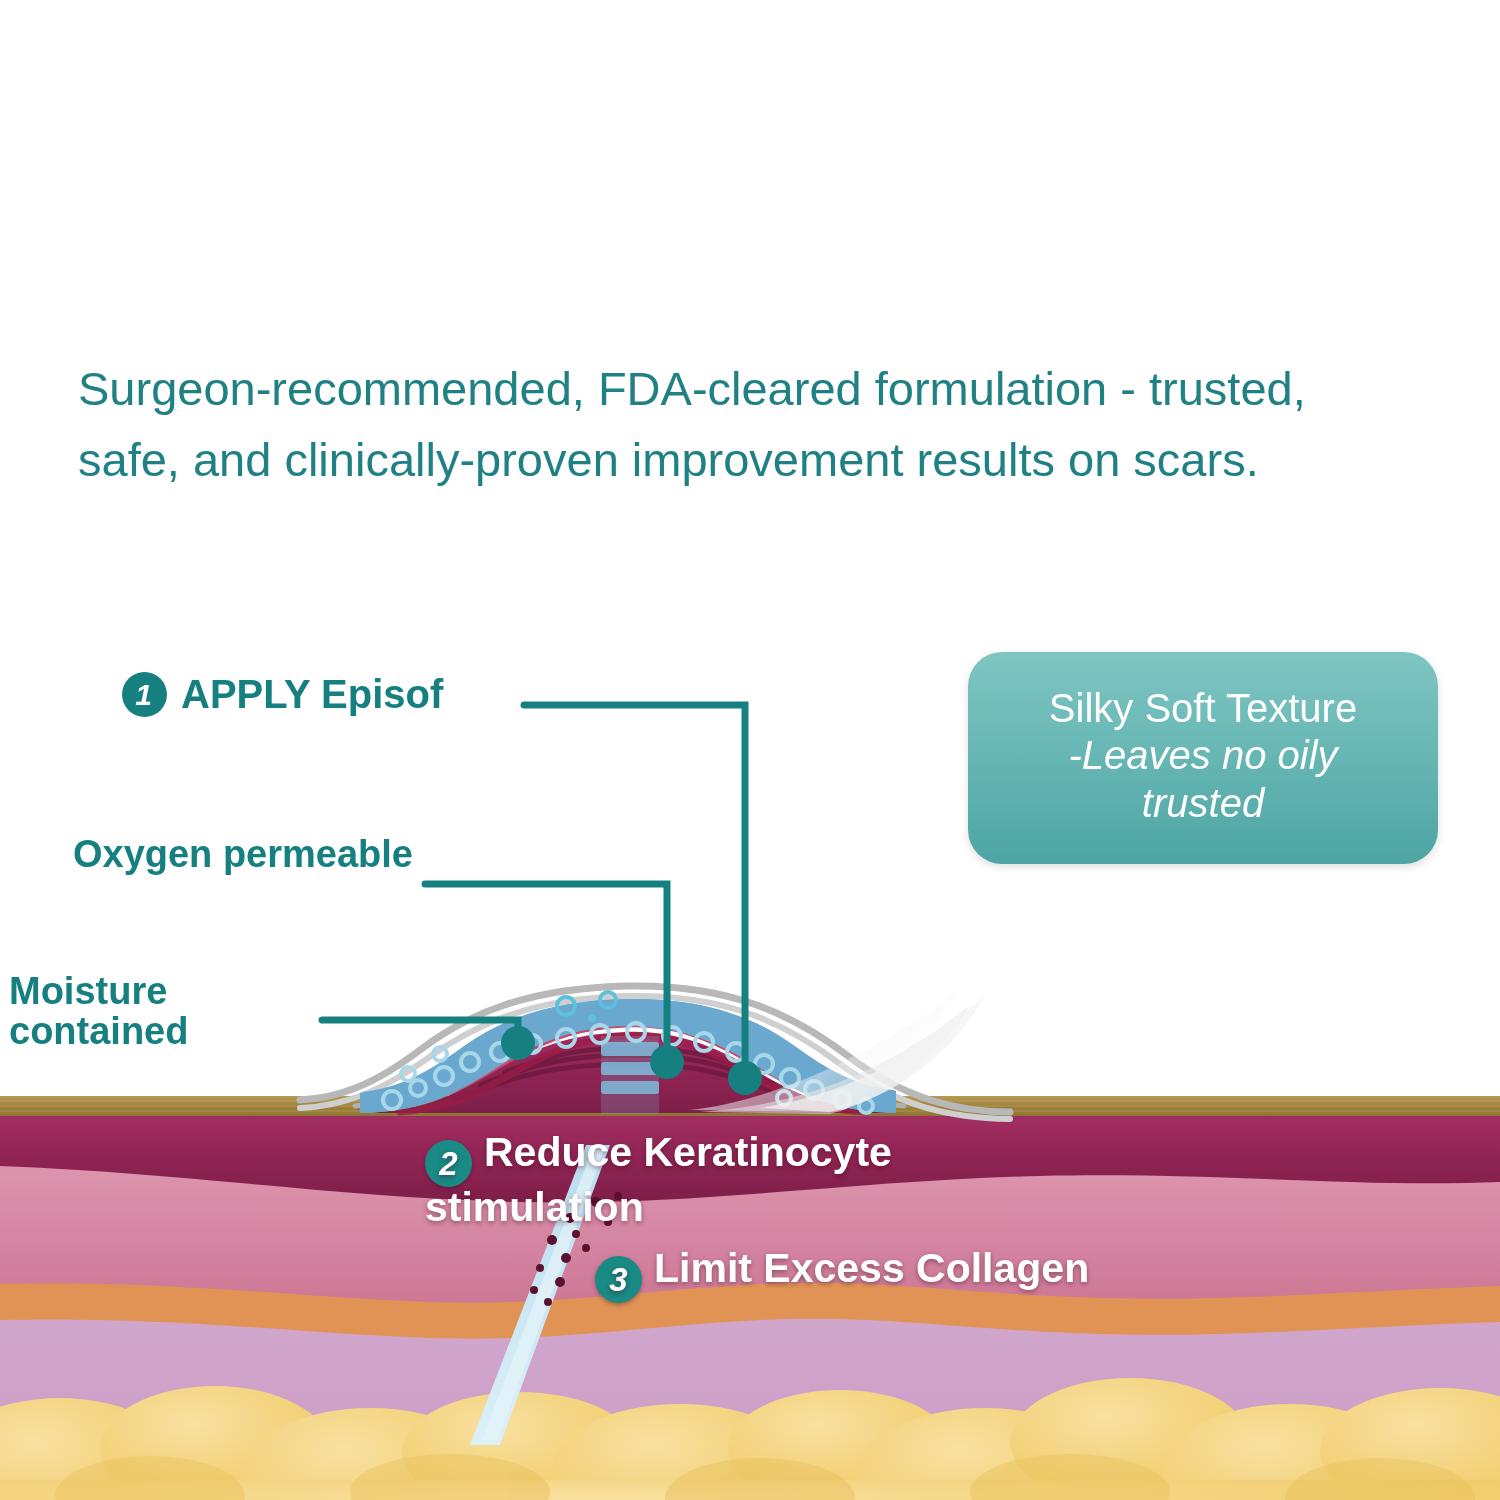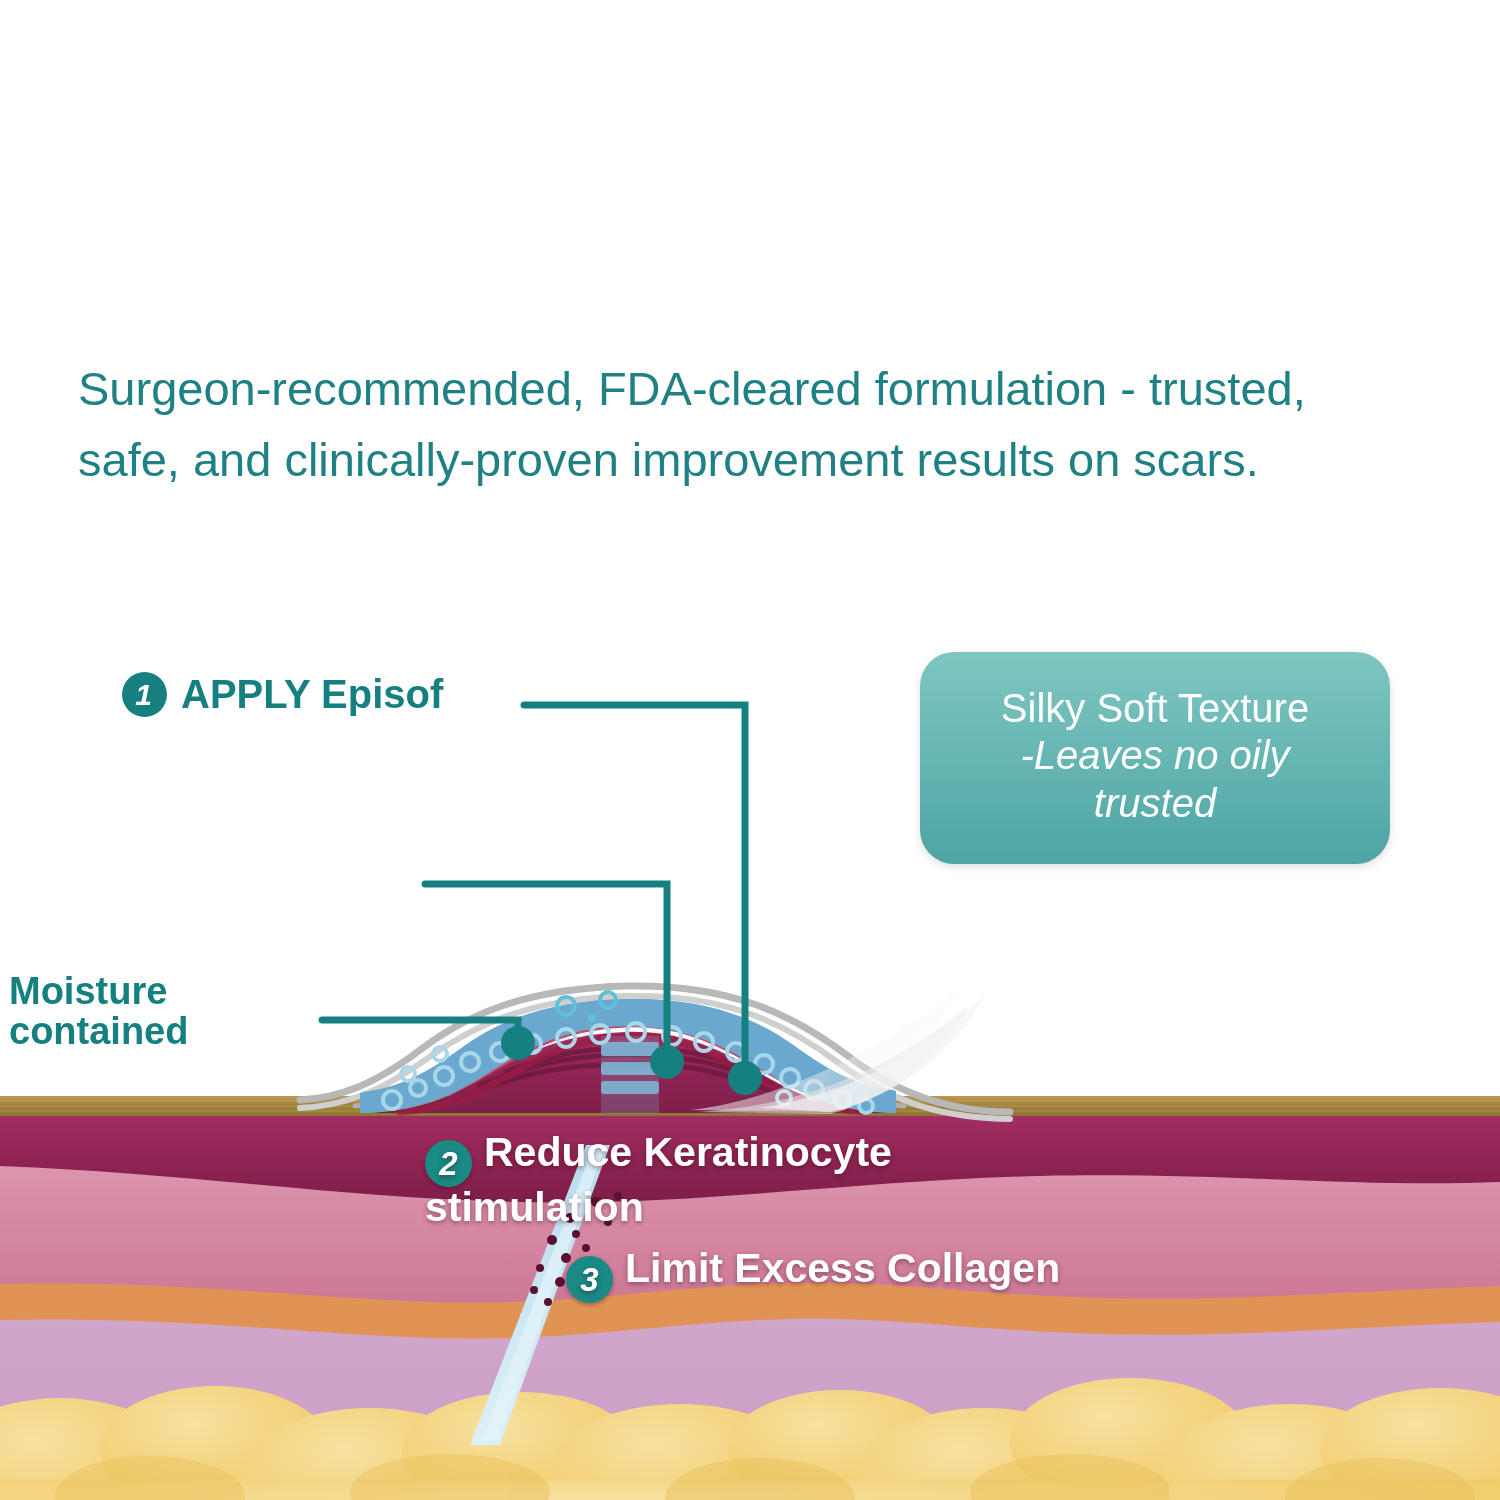--- a/index.html
+++ b/index.html
@@ -39,21 +39,21 @@
     width:45px;height:45px;border-radius:50%;
     background:#15807f;color:#ffffff;
     font-size:30px;font-style:italic;font-weight:700;
     line-height:1;padding-right:2px;box-sizing:border-box;
   }
   .callout.oxygen{left:0;top:834px;width:413px;text-align:right;font-size:38px;white-space:normal;}
   .callout.moisture{left:9px;top:971px;width:310px;text-align:left;font-size:38px;white-space:normal;}
 
   
   .silky{
-    position:absolute;left:920px;top:652px;width:470px;height:212px;
+    position:absolute;left:968px;top:652px;width:470px;height:212px;
     border-radius:34px;
     background:linear-gradient(180deg,#7fc5c2 0%,#6cbab7 38%,#4da5a4 100%);
     box-shadow:0 3px 9px rgba(0,0,0,.13);
     color:#ffffff;text-align:center;
     display:flex;flex-direction:column;justify-content:center;
     box-sizing:border-box;padding:6px 24px 10px;
   }
   .silky .l1{font-size:40px;line-height:1.18;}
   .silky .l2{font-size:40px;line-height:1.18;font-style:italic;}
 
@@ -65,21 +65,21 @@
   }
   .badge-w{
     display:inline-flex;align-items:center;justify-content:center;
     width:47px;height:47px;border-radius:50%;
     background:#1a8a85;color:#ffffff;
     font-size:33px;font-style:italic;font-weight:700;line-height:1;
     box-sizing:border-box;vertical-align:-9px;margin-right:12px;
     box-shadow:0 2px 4px rgba(60,10,30,.35);
   }
   .step2{left:425px;top:1132px;font-size:41px;width:560px;}
-  .step3{left:566px;top:1248px;font-size:41px;white-space:nowrap;}
+  .step3{left:595px;top:1248px;font-size:41px;white-space:nowrap;}
 </style>
 </head>
 <body>
 
 <div class="stage">
 
   <div class="diagram">
   <svg width="1500" height="1500" viewBox="0 0 1500 1500" xmlns="http://www.w3.org/2000/svg">
     <defs>
       <linearGradient id="gEpi" x1="0" y1="0" x2="0" y2="1">
@@ -279,20 +279,21 @@
   </svg>
   </div>
 
   <p class="subhead">Surgeon-recommended, FDA-cleared formulation - trusted, safe, and clinically-proven improvement results on scars.</p>
 
   <div class="callout step1">
     <span class="badge">1</span>
     <span>APPLY Episof</span>
   </div>
 
+  <div class="callout oxygen">Oxygen permeable</div>
 
   <div class="callout moisture">Moisture contained</div>
 
   <div class="silky">
     <div class="l1">Silky Soft Texture</div>
     <div class="l2">-Leaves no oily</div>
     <div class="l2">trusted</div>
   </div>
 
   <div class="skinlabel step2">

